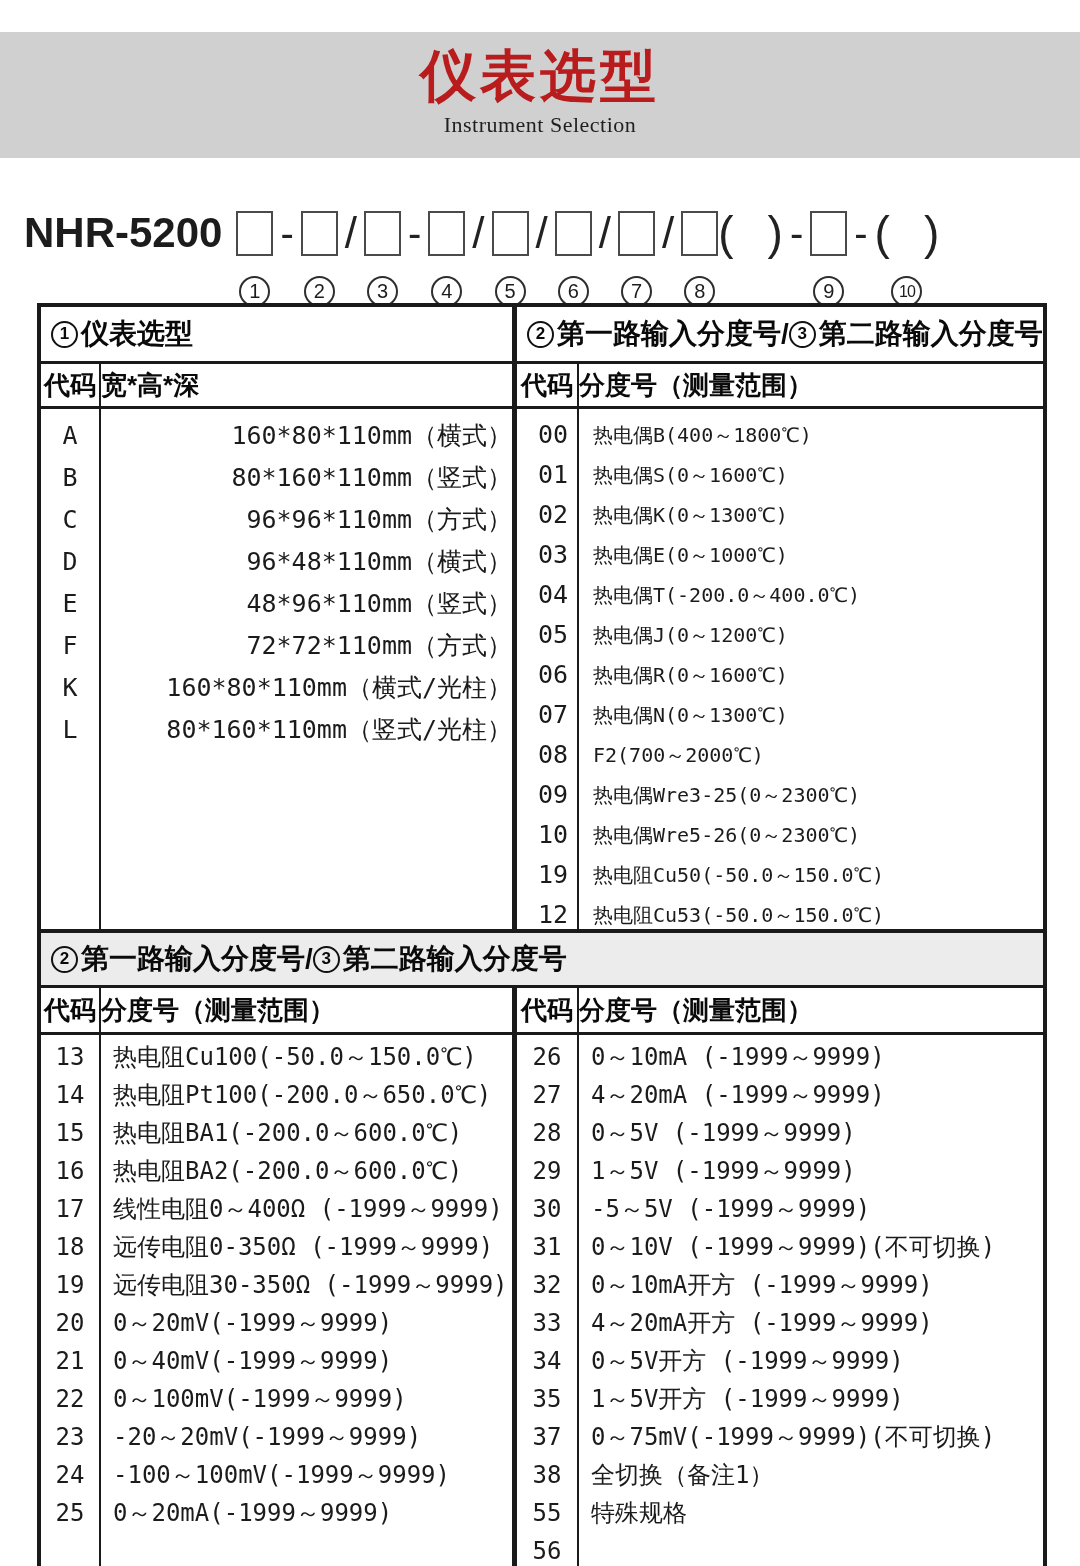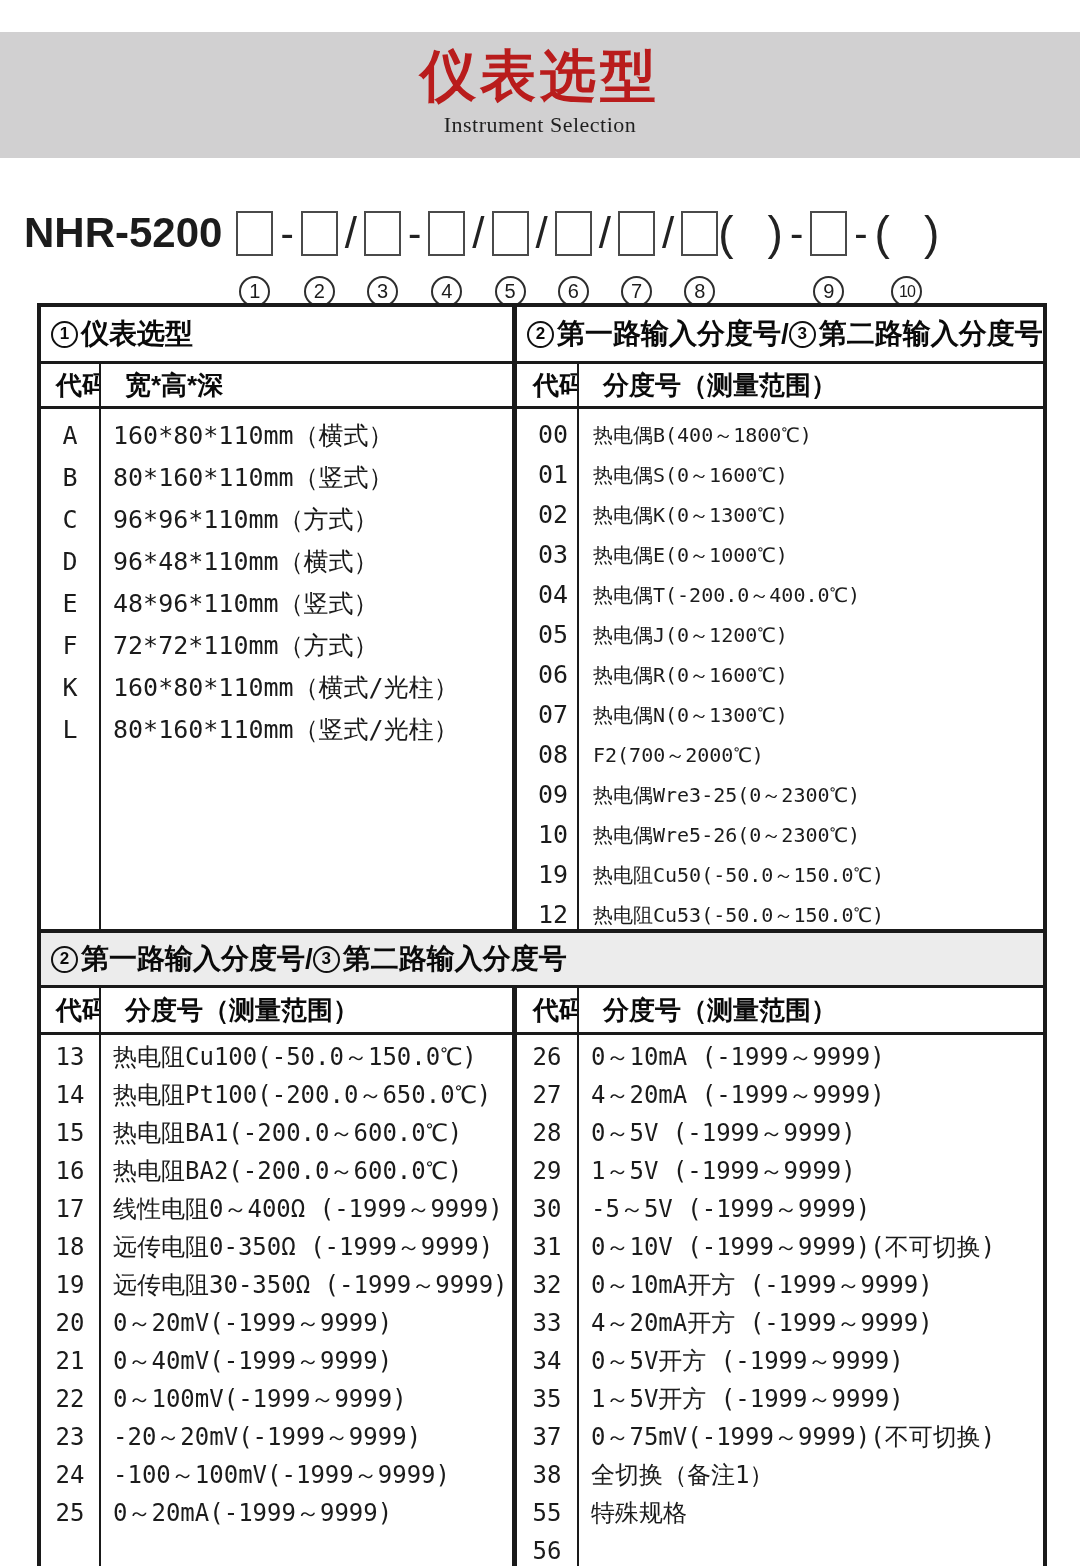--- a/index.html
+++ b/index.html
@@ -65,36 +65,35 @@
   .sec-hdr-row{height:57px;}
   .sec-hdr{
     display:flex;align-items:center;padding-left:10px;
     font-size:28px;font-weight:900;color:#0a0a0a;white-space:nowrap;
   }
   .colhdr-row1{height:45px;}
   .colhdr-row2{height:47px;}
   .colhdr{
     display:flex;align-items:center;font-size:26px;font-weight:900;color:#0a0a0a;
     white-space:nowrap;
-    padding-left:24px;
   }
   .colhdr.center{justify-content:center;}
   .colhdr.pad{}
   .hnum{
     width:27px;height:27px;border:2.5px solid #111;border-radius:50%;flex:none;
     display:inline-flex;align-items:center;justify-content:center;
     font-size:17px;font-weight:900;margin-right:3px;
   }
   .body1{height:524px;}
   .body2{height:531px;}
   .bodycell{padding-top:6px;font-family:"DejaVu Sans Mono","Liberation Mono",monospace;}
   .body2 .bodycell{padding-top:3px;}
   .line{white-space:nowrap;color:var(--text);}
   .body1 .cell-lt .line{line-height:42px;font-size:25px;text-align:center;}
-  .body1 .cell-ld .line{line-height:42px;font-size:25px;padding-left:12px;}
+  .body1 .cell-ld .line{line-height:42px;font-size:25px;padding-left:12px;text-align:right;}
   .body1 .cell-rt .line{line-height:40px;font-size:25px;text-align:center;padding-left:12px;}
   .body1 .cell-rd .line{line-height:40px;font-size:20px;padding-left:14px;}
   .body2 .line{line-height:38px;font-size:24px;}
   .body2 .codecol .line{text-align:center;}
   .body2 .desccol .line{padding-left:12px;}
   .band{
     height:55px;background:var(--subbg);border-bottom:3px solid var(--border);
     display:flex;align-items:center;padding-left:10px;
     font-size:28px;font-weight:900;color:#0a0a0a;white-space:nowrap;width:1002px;
   }

